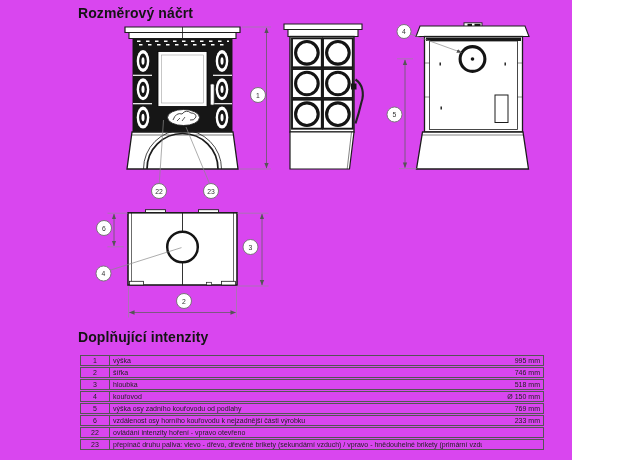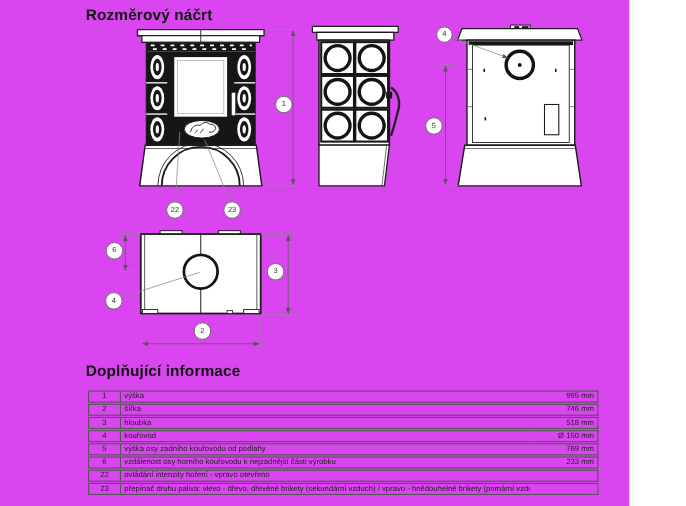--- a/index.html
+++ b/index.html
@@ -223,21 +223,21 @@
       <g>
         <line class="ext" x1="128.5" y1="286.5" x2="128.5" y2="317.5"></line>
         <line class="ext" x1="236.5" y1="286.5" x2="236.5" y2="317.5"></line>
         <line class="dim" marker-start="url(#arr)" marker-end="url(#arr)" x1="129.5" y1="312.5" x2="235.5" y2="312.5"></line>
         <circle class="co" cx="184" cy="301" r="7.5"></circle>
         <text class="ct" x="184" y="301" dominant-baseline="central">2</text>
       </g>
     </g>
   </svg>
 
-  <div class="sec-title" id="title-info">Doplňující informace</div>
+  <div class="sec-title" id="title-info">Doplňující intenzity</div>
 
   <table class="info-table">
     <tbody>
 
         <tr>
           <td class="num">1</td>
           <td class="label">výška</td>
           <td class="value">995 mm</td>
         </tr>
 

